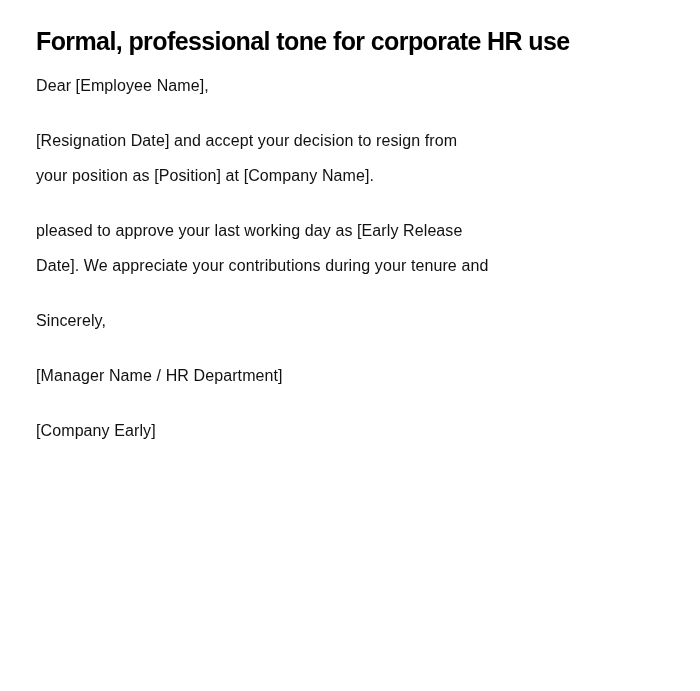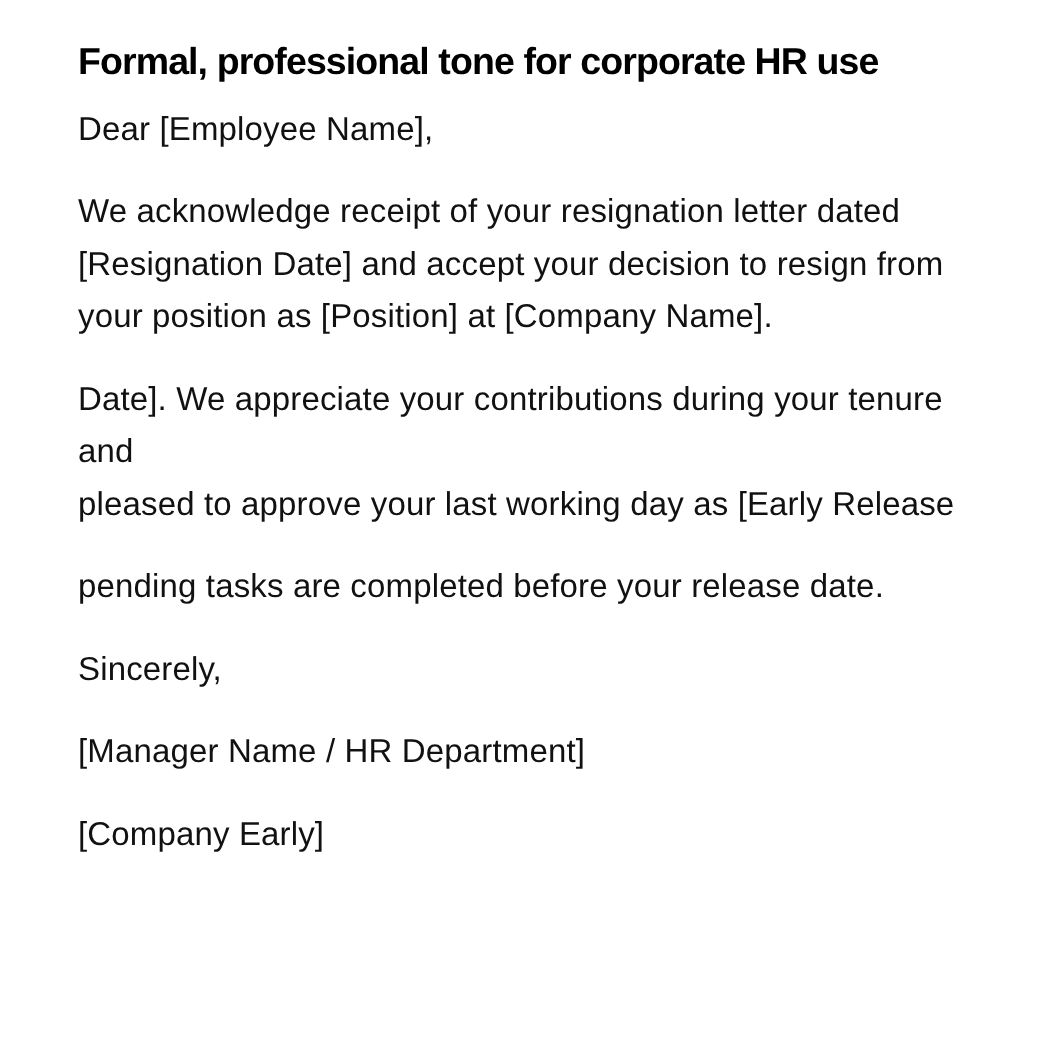--- a/index.html
+++ b/index.html
@@ -9,64 +9,62 @@
     }
     body {
       width: 700px;
       height: 691px;
       overflow: hidden;
       font-family: "Liberation Sans", "DejaVu Sans", sans-serif;
       color: #111111;
     }
     .page {
       position: relative;
-      padding: 24px 40px 0 52px;
+      padding: 24px 40px 0 36px;
       box-sizing: border-box;
       width: 700px;
     }
     .title {
       font-size: 25px;
       font-weight: bold;
       letter-spacing: -0.6px;
       line-height: 34px;
       margin: 0 0 10px 0;
       color: #000000;
     }
     .para {
-      font-size: 22px;
+      font-size: 16px;
       line-height: 35px;
       margin: 0 0 20px 0;
       letter-spacing: 0.1px;
       white-space: normal;
     }
     .line {
       display: block;
     }
   </style>
 </head>
 <body>
 
 <div class="page">
   <h1 class="title">Formal, professional tone for corporate HR use</h1>
 
   <p class="para">Dear [Employee Name],</p>
 
   <p class="para">
-    <span class="line">We acknowledge receipt of your resignation letter dated</span>
     <span class="line">[Resignation Date] and accept your decision to resign from</span>
     <span class="line">your position as [Position] at [Company Name].</span>
   </p>
 
   <p class="para">
+    <span class="line">pleased to approve your last working day as [Early Release</span>
     <span class="line">Date]. We appreciate your contributions during your tenure and</span>
-    <span class="line">pleased to approve your last working day as [Early Release</span>
   </p>
 
   <p class="para">
-    <span class="line">pending tasks are completed before your release date.</span>
   </p>
 
   <p class="para">Sincerely,</p>
 
   <p class="para">[Manager Name / HR Department]</p>
 
   <p class="para">[Company Early]</p>
 </div>
 
 </body></html>

